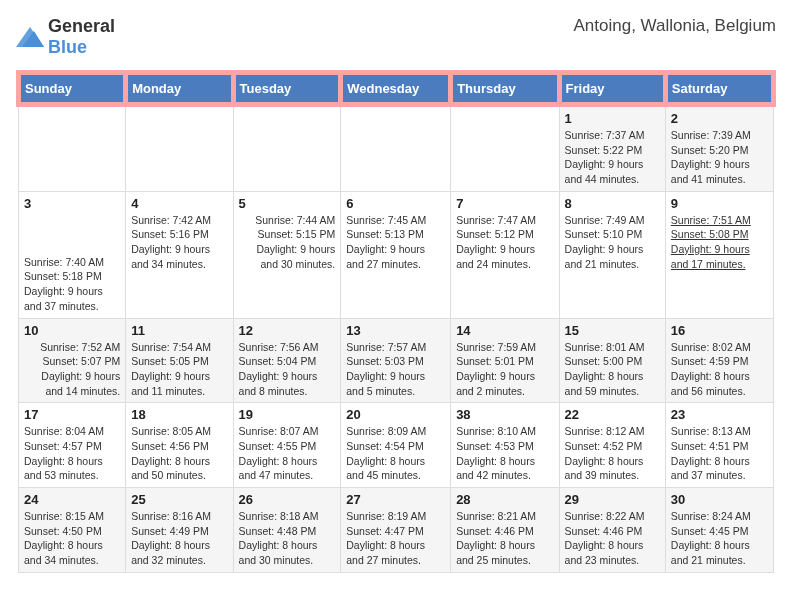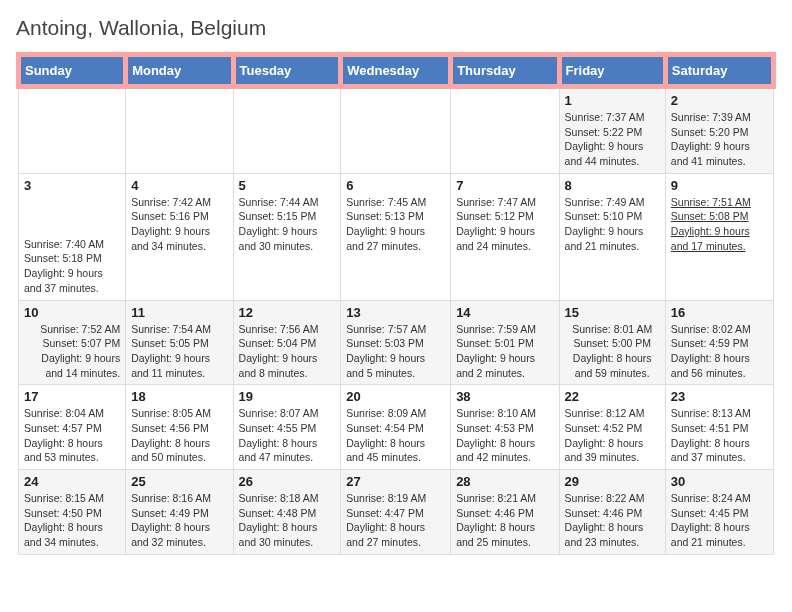--- a/index.html
+++ b/index.html
@@ -27,21 +27,21 @@
     }
     .title-area {
       text-align: right;
     }
     .month-title {
       font-size: 36px;
       font-weight: normal;
       color: #222;
     }
     .location-title {
-      font-size: 21px;
+      font-size: 17px;
       color: #444;
     }
     .calendar-table {
       width: 100%;
       border-collapse: collapse;
       font-size: 11px;
     }
     .calendar-table thead th {
       background: #4a7cbf;
       color: #fff;
@@ -76,20 +76,30 @@
       font-size: 10.5px;
     }
     .empty-cell {
       background: #fff;
     }
   </style>
 </head>
 <body>
 
 <div class="header-area">
+  <div class="logo">
+    <svg class="logo-icon" viewBox="0 0 28 20" xmlns="http://www.w3.org/2000/svg">
+      <polygon points="0,20 14,0 28,20" fill="#4a90d9" opacity="0.85"></polygon>
+      <polygon points="6,20 18,4 28,20" fill="#4a90d9"></polygon>
+    </svg>
+    <div>
+      <span style="font-size:18px;font-weight:bold;color:#333;">General</span><br>
+      <span style="font-size:18px;font-weight:bold;color:#4a90d9;">Blue</span>
+    </div>
+  </div>
   <div class="title-area">
     <div class="location-title">Antoing, Wallonia, Belgium</div>
   </div>
 </div>
 
 <table class="calendar-table">
   <thead>
     <tr>
     <th>Sunday</th>
         <th>Monday</th>
@@ -128,21 +138,21 @@
 Daylight: 9 hours and 37 minutes.</div>
         </td>
         <td>
           <div class="day-number">4</div>
           <div class="day-info" style="white-space: pre-line;">Sunrise: 7:42 AM
 Sunset: 5:16 PM
 Daylight: 9 hours and 34 minutes.</div>
         </td>
         <td>
           <div class="day-number">5</div>
-          <div class="day-info" style="white-space: pre-line;">Sunrise: 7:44 AM
+          <div class="day-info" style="white-space: pre-line; text-align: right;">Sunrise: 7:44 AM
 Sunset: 5:15 PM
 Daylight: 9 hours and 30 minutes.</div>
         </td>
         <td>
           <div class="day-number">6</div>
           <div class="day-info" style="white-space: pre-line;">Sunrise: 7:45 AM
 Sunset: 5:13 PM
 Daylight: 9 hours and 27 minutes.</div>
         </td>
         <td>
@@ -190,21 +200,21 @@
 Daylight: 9 hours and 5 minutes.</div>
         </td>
         <td>
           <div class="day-number">14</div>
           <div class="day-info" style="white-space: pre-line;">Sunrise: 7:59 AM
 Sunset: 5:01 PM
 Daylight: 9 hours and 2 minutes.</div>
         </td>
         <td>
           <div class="day-number">15</div>
-          <div class="day-info" style="white-space: pre-line; text-align: center;">Sunrise: 8:01 AM
+          <div class="day-info" style="white-space: pre-line;">Sunrise: 8:01 AM
 Sunset: 5:00 PM
 Daylight: 8 hours and 59 minutes.</div>
         </td>
         <td>
           <div class="day-number">16</div>
           <div class="day-info" style="white-space: pre-line;">Sunrise: 8:02 AM
 Sunset: 4:59 PM
 Daylight: 8 hours and 56 minutes.</div>
         </td>
       </tr>

